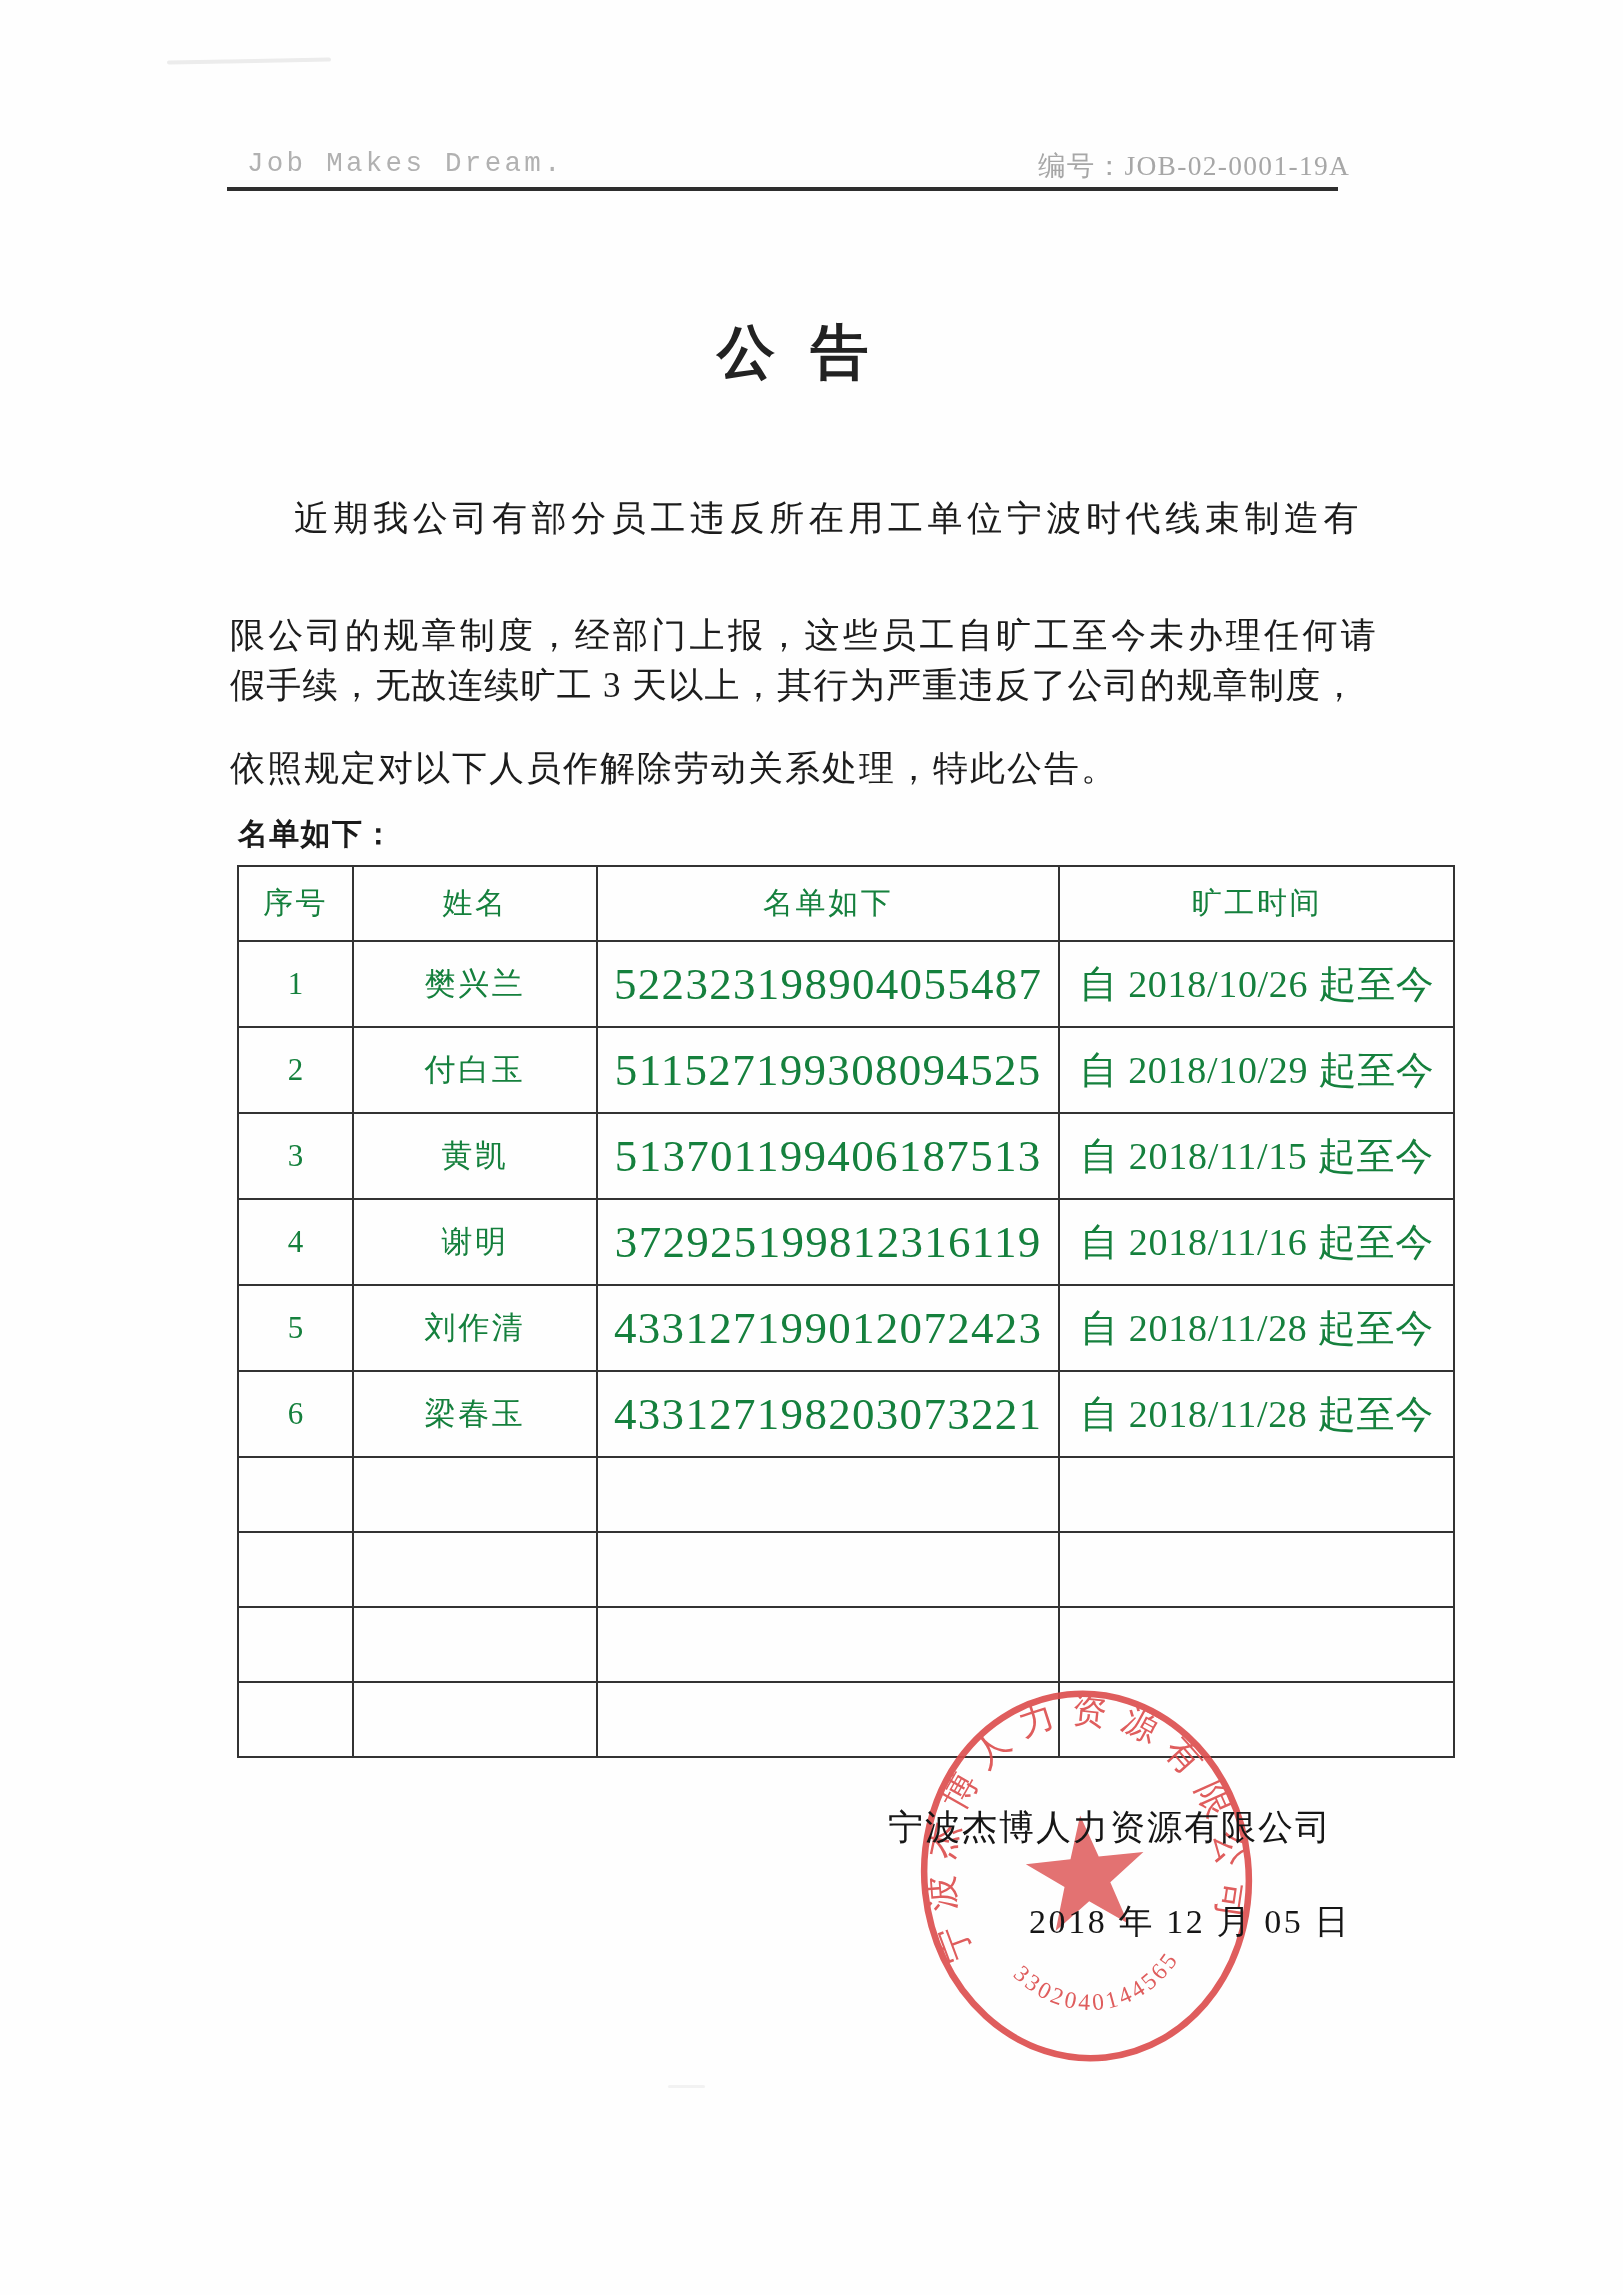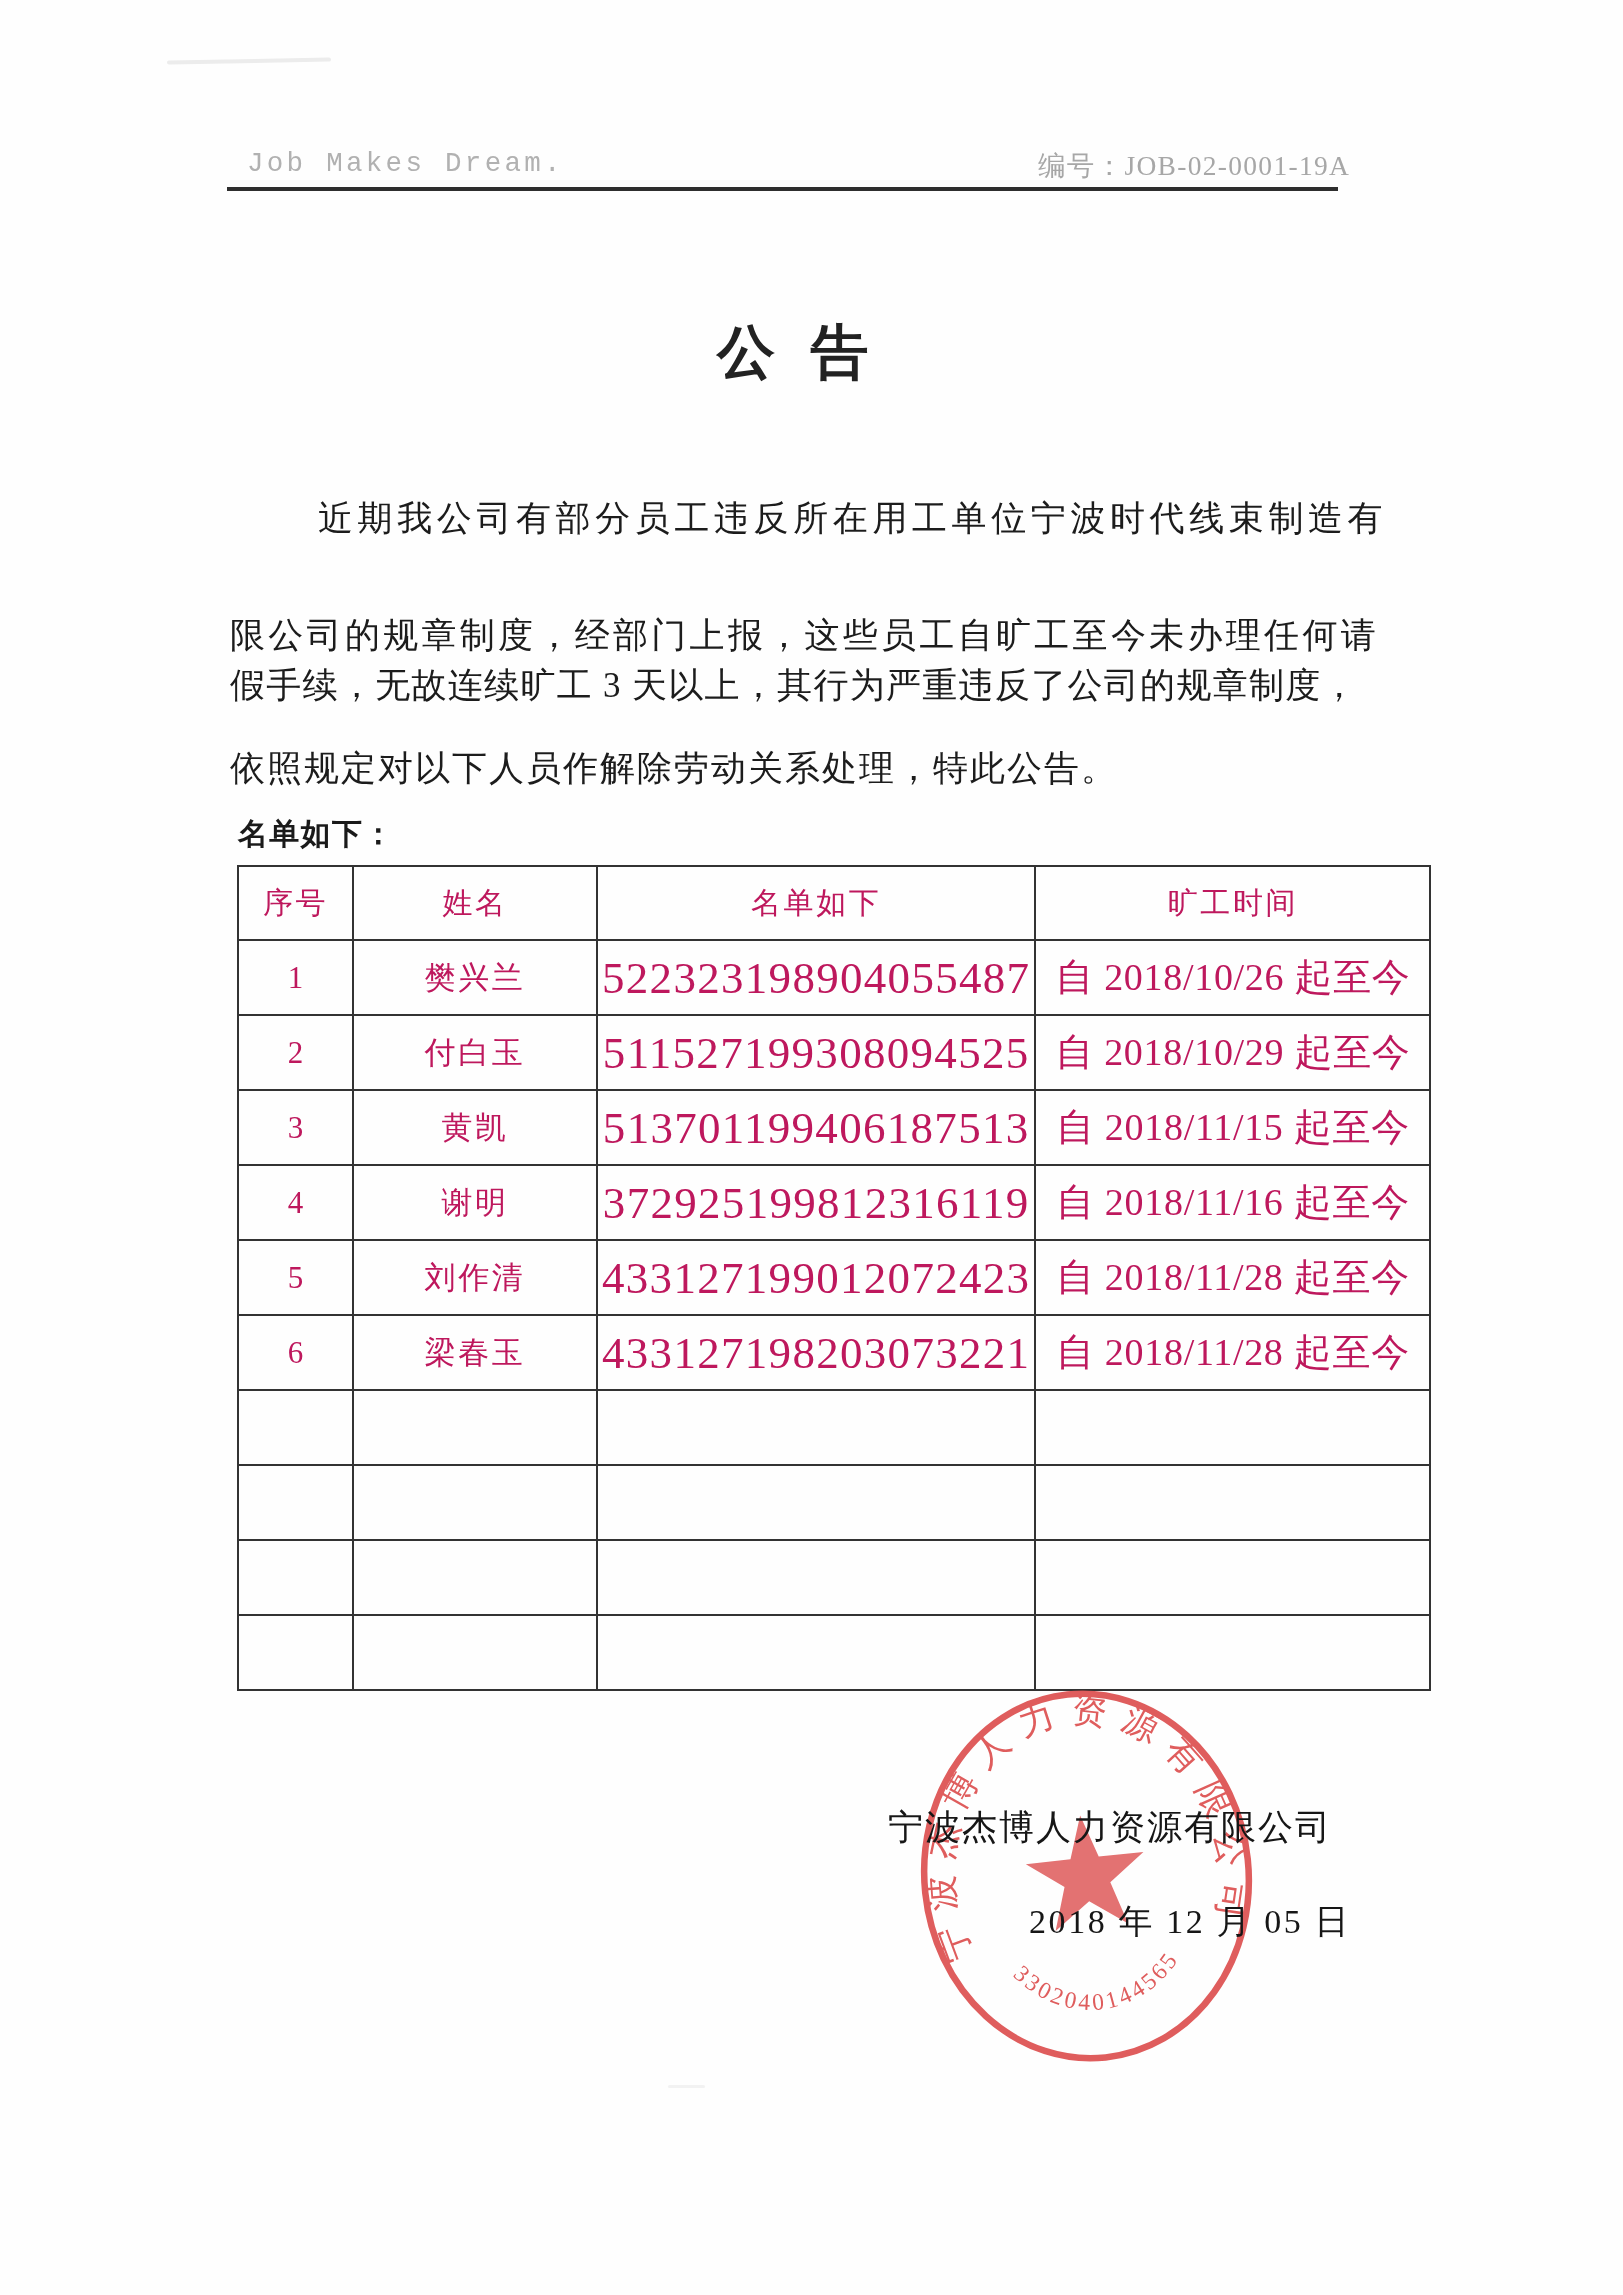--- a/index.html
+++ b/index.html
@@ -19,36 +19,36 @@
     font-family:"Liberation Serif","DejaVu Serif",serif;
   }
   .hdr-rule{position:absolute;left:227px;top:187px;width:1111px;height:3.9px;background:#2e2e2e;}
   
   .title{
     position:absolute;left:717px;top:314px;margin:0;
     font-size:58px;font-weight:bold;letter-spacing:10.5px;white-space:nowrap;color:#222;
   }
   
   .bline{position:absolute;left:230px;margin:0;font-size:35px;white-space:nowrap;color:#1c1c1c;}
-  .bl-1{top:495px;left:318px;letter-spacing:4.6px;}
+  .bl-1{top:495px;left:294px;letter-spacing:4.6px;}
   .bl-2{top:579px;letter-spacing:3.3px;margin-top:33px;}
   .bl-3{top:662px;letter-spacing:1.3px;}
   .bl-4{top:745px;letter-spacing:2px;font-family:Liberation Serif, serif;}
   .list-label{
     position:absolute;left:238px;top:814px;margin:0;
     font-family:"Liberation Sans","DejaVu Sans",sans-serif;font-weight:600;
     font-size:30px;letter-spacing:1.3px;color:#1a1a1a;
   }
   
   .roster{
     position:absolute;left:237px;top:865px;border-collapse:collapse;table-layout:fixed;
   }
   .roster th,.roster td{
-    border:2.6px solid #333333;text-align:center;vertical-align:middle;padding:4px;
-    color:#be185d;overflow:hidden;
+    border:2.6px solid #333333;text-align:center;vertical-align:middle;padding:16px;
+    color:#15803d;overflow:hidden;
   }
   .roster thead tr{height:74px;}
   .roster tbody tr{height:75px;}
   .roster th{font-weight:normal;font-size:30px;letter-spacing:2.6px;}
   .cell-idx{font-size:31px;}
   .cell-name{font-size:31px;letter-spacing:2.6px;font-family:Liberation Serif, serif;}
   .cell-id{font-size:45px;letter-spacing:1.3px;font-family:"Liberation Serif","DejaVu Serif",serif;}
   .cell-time{font-size:38px;letter-spacing:0.7px;}
   
   .stamp-svg{position:absolute;left:910px;top:1686px;width:353px;height:380px;z-index:1;opacity:.9;}

